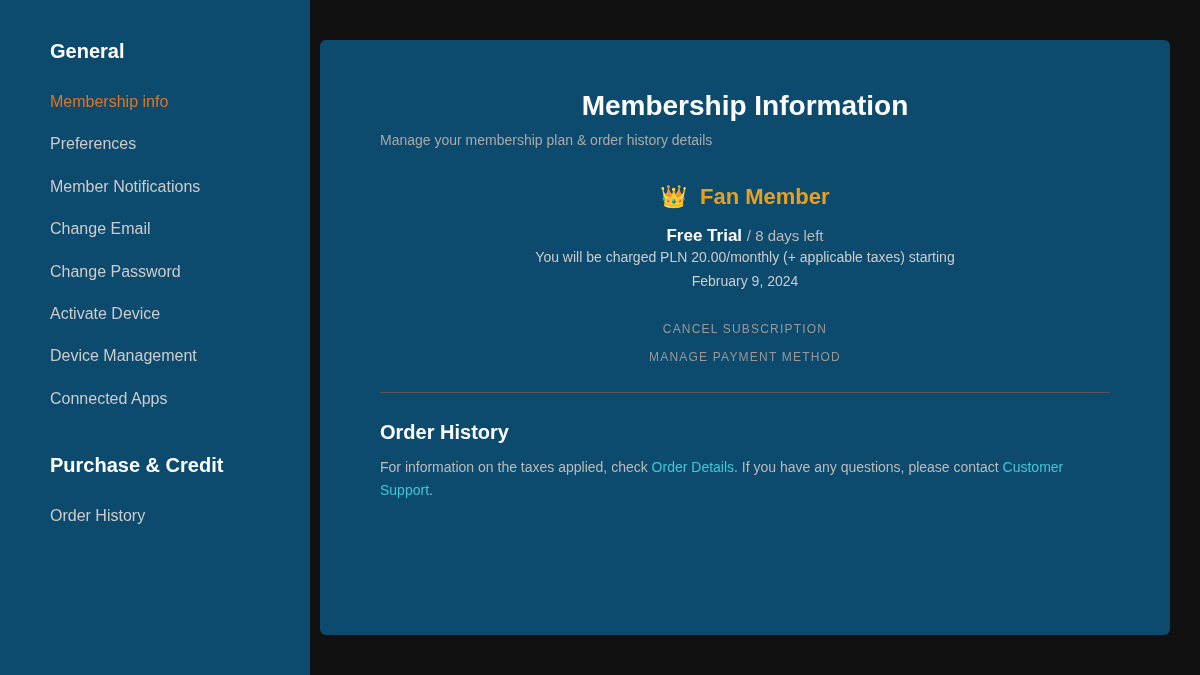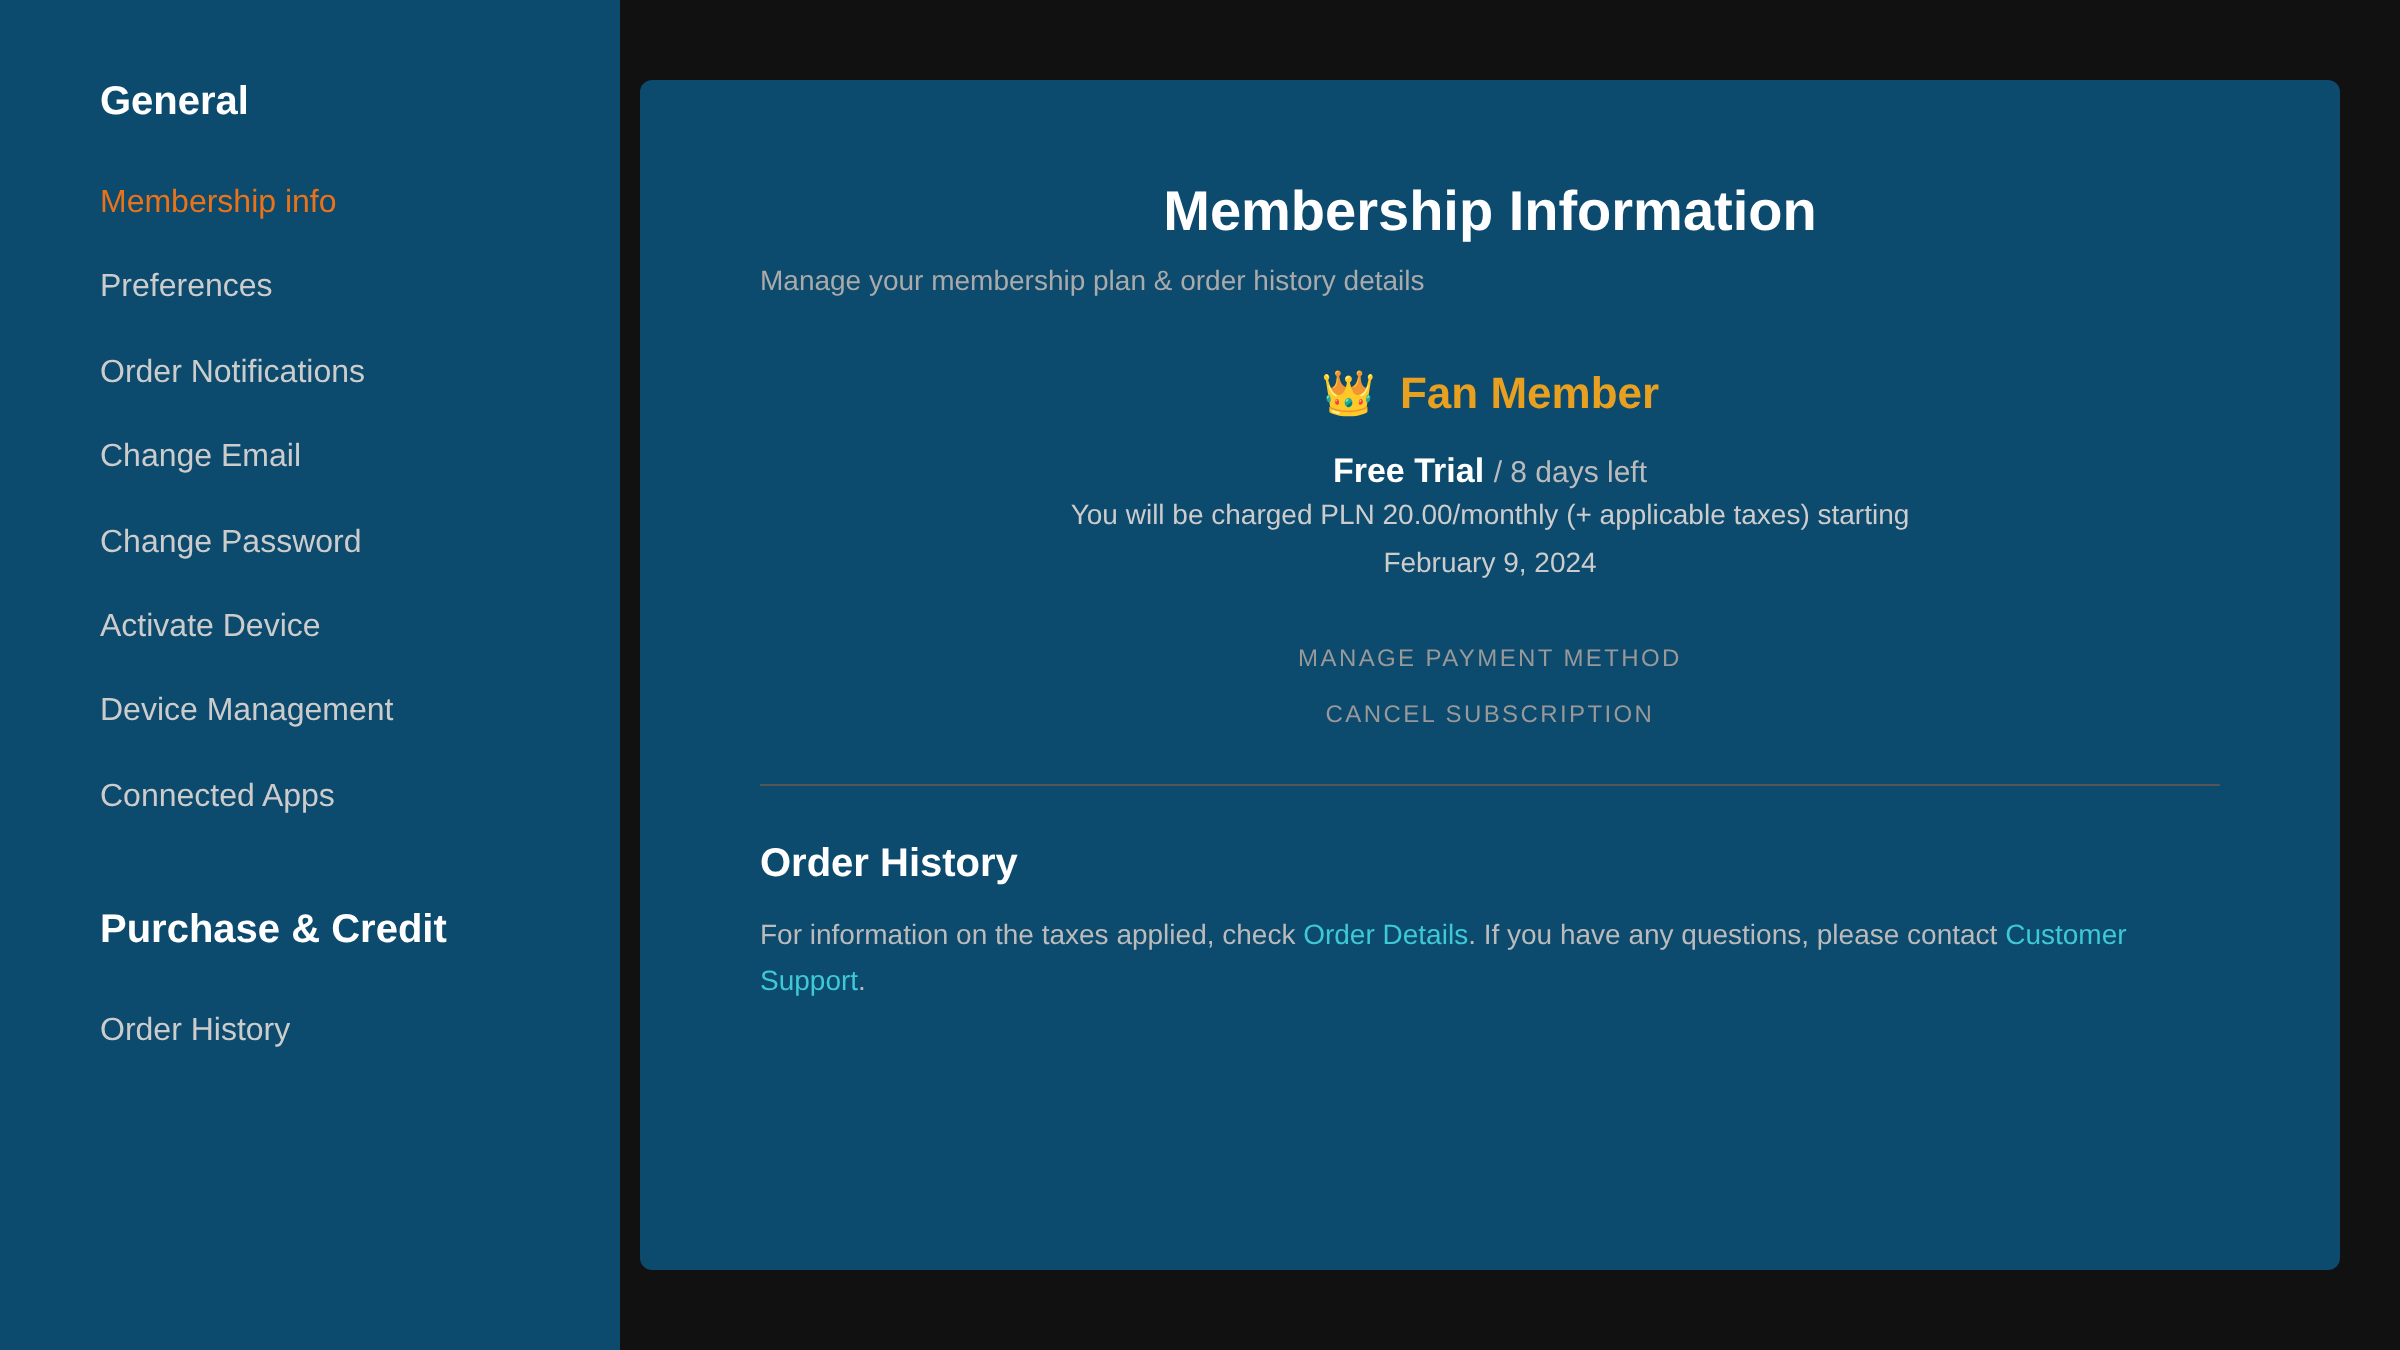--- a/index.html
+++ b/index.html
@@ -137,21 +137,21 @@
     }
   </style>
 </head>
 <body>
 
 <nav class="sidebar">
   <div class="sidebar-section-title">General</div>
 
   <div class="sidebar-item active">Membership info</div>
   <div class="sidebar-item">Preferences</div>
-  <div class="sidebar-item">Order Notifications</div>
+  <div class="sidebar-item">Member Notifications</div>
   <div class="sidebar-item">Change Email</div>
   <div class="sidebar-item">Change Password</div>
   <div class="sidebar-item">Activate Device</div>
   <div class="sidebar-item">Device Management</div>
   <div class="sidebar-item">Connected Apps</div>
 
   <div class="sidebar-divider"></div>
 
   <div class="sidebar-section-title">Purchase &amp; Credit</div>
 
@@ -172,22 +172,22 @@
   <div class="trial-line">
     <span>Free Trial</span>
     <span class="trial-days">/ 8 days left</span>
   </div>
 
   <div class="charge-info">
     <span>You will be charged PLN 20.00/monthly (+ applicable taxes) starting</span><br>
     <span>February 9, 2024</span>
   </div>
 
+  <a class="action-link">CANCEL SUBSCRIPTION</a>
   <a class="action-link">MANAGE PAYMENT METHOD</a>
-  <a class="action-link">CANCEL SUBSCRIPTION</a>
 
   <hr class="divider">
 
   <div>
     <h2 class="order-history-title">Order History</h2>
     <p class="order-history-text">
       <span>For information on the taxes applied, check </span><a class="link-teal">Order Details</a><span>. If you have any questions, please contact </span><a class="link-teal">Customer Support</a><span>.</span>
     </p>
   </div>
 </main>

